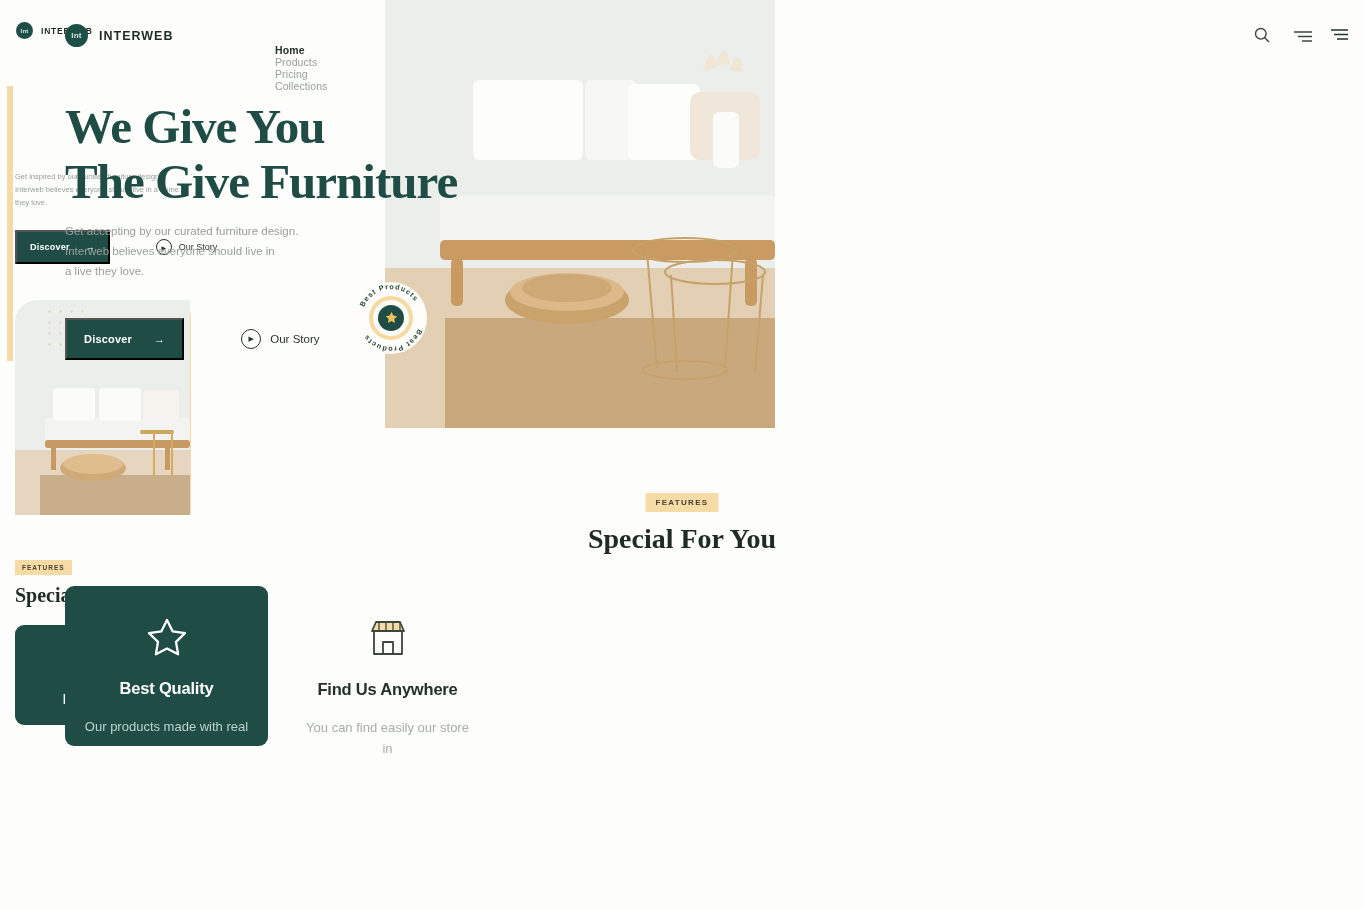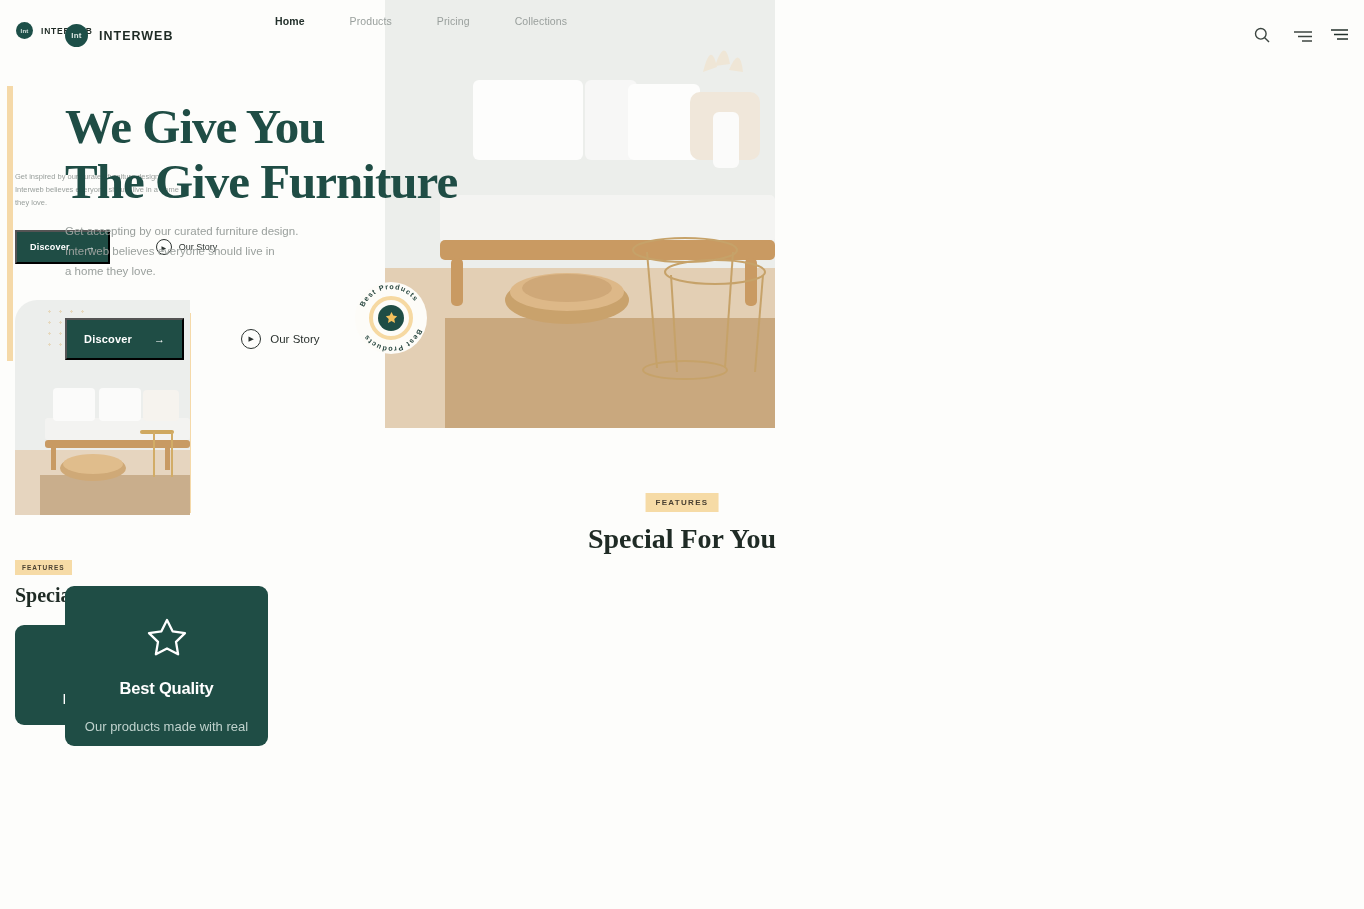--- a/index.html
+++ b/index.html
@@ -125,21 +125,21 @@
     font-family:"Liberation Serif",serif;font-size:20px;font-weight:700;color:#1f2b25;}
   .m-feat-card{position:absolute;left:15px;top:625px;width:175px;height:100px;
     background:#1f4d45;border-radius:9px;display:flex;flex-direction:column;
     align-items:center;justify-content:center;gap:10px;}
   .m-feat-card .fc-title{color:#fff;font-size:14px;font-weight:700;}
   
   #desktop-mock{left:415px;top:205px;width:775px;height:704px;background:#fdfdfb;}
   .d-logo{position:absolute;left:65px;top:24px;display:flex;align-items:center;gap:11px;}
   .d-logo .logo-dot{width:23px;height:23px;font-size:8px;}
   .d-brand{font-size:12.5px;font-weight:700;letter-spacing:1px;color:#1f2b25;}
-  .d-links{position:absolute;left:275px;top:15px;display:flex;gap:45px;}
+  .d-links{position:absolute;left:275px;top:44px;display:flex;flex-direction:column;}
   .d-link{font-size:10.5px;color:#9aa09d;letter-spacing:.1px;}
   .d-link.active{color:#23302b;font-weight:700;}
   .d-icons{position:absolute;right:52px;top:27px;display:flex;gap:24px;align-items:center;}
   .d-accent{position:absolute;left:7px;top:86px;width:6px;height:275px;background:#f5d9a8;}
   .d-h1{position:absolute;left:65px;top:100px;width:430px;
     font-family:"Liberation Serif",serif;font-size:49px;line-height:1.12;
     font-weight:700;color:#1f4d45;letter-spacing:-1px;}
   .d-sub{position:absolute;left:65px;top:222px;width:270px;color:#9aa09d;
     font-size:11.5px;line-height:1.72;}
   .d-cta{position:absolute;left:65px;top:318px;display:flex;align-items:center;gap:29px;}
@@ -447,21 +447,21 @@
 
   <div class="d-accent"></div>
 
   <h2 class="d-h1">
     <span>We Give You</span><br>
     <span>The Give Furniture</span>
   </h2>
   <p class="d-sub">
     <span>Get accepting by our curated furniture design.</span><br>
     <span>Interweb believes everyone should live in</span><br>
-    <span>a home they love.</span>
+    <span>a live they love.</span>
   </p>
 
   <div class="dots-grid"></div>
   <div class="d-cta">
     <button class="btn-dark">
       <span>Discover</span>
       <span>→</span>
     </button>
     <a class="link-play">
       <span class="play-ring">▶</span>
@@ -495,14 +495,26 @@
   <div class="d-feat-row">
     <div class="feat-card dark">
       <span>
         <svg width="40" height="39" viewBox="0 0 40 39" fill="none" stroke="#fff" stroke-width="2.3" stroke-linejoin="round">
           <path d="M20 2l5.6 11.3 12.4 1.8-9 8.8 2.1 12.4L20 30.4 8.9 36.3 11 23.9l-9-8.8 12.4-1.8z"></path>
         </svg>
       </span>
       <span class="fc-title">Best Quality</span>
       <span class="fc-desc">Our products made with real</span>
     </div>
+    <div class="feat-card">
+      <span>
+        <svg width="40" height="40" viewBox="0 0 40 40" fill="none" stroke="#3c4540" stroke-width="1.8" stroke-linejoin="round">
+          <path d="M4 13h32l-4-9H8z" fill="#f6dba6"></path>
+          <path d="M6 13v23h28V13"></path>
+          <path d="M15 36V24h10v12"></path>
+          <path d="M11 4v9M18 4v9M25 4v9M32 4v9" stroke-width="1.3"></path>
+        </svg>
+      </span>
+      <span class="fc-title">Find Us Anywhere</span>
+      <span class="fc-desc">You can find easily our store in</span>
+    </div>
   </div>
 </section>
 
 </body></html>

